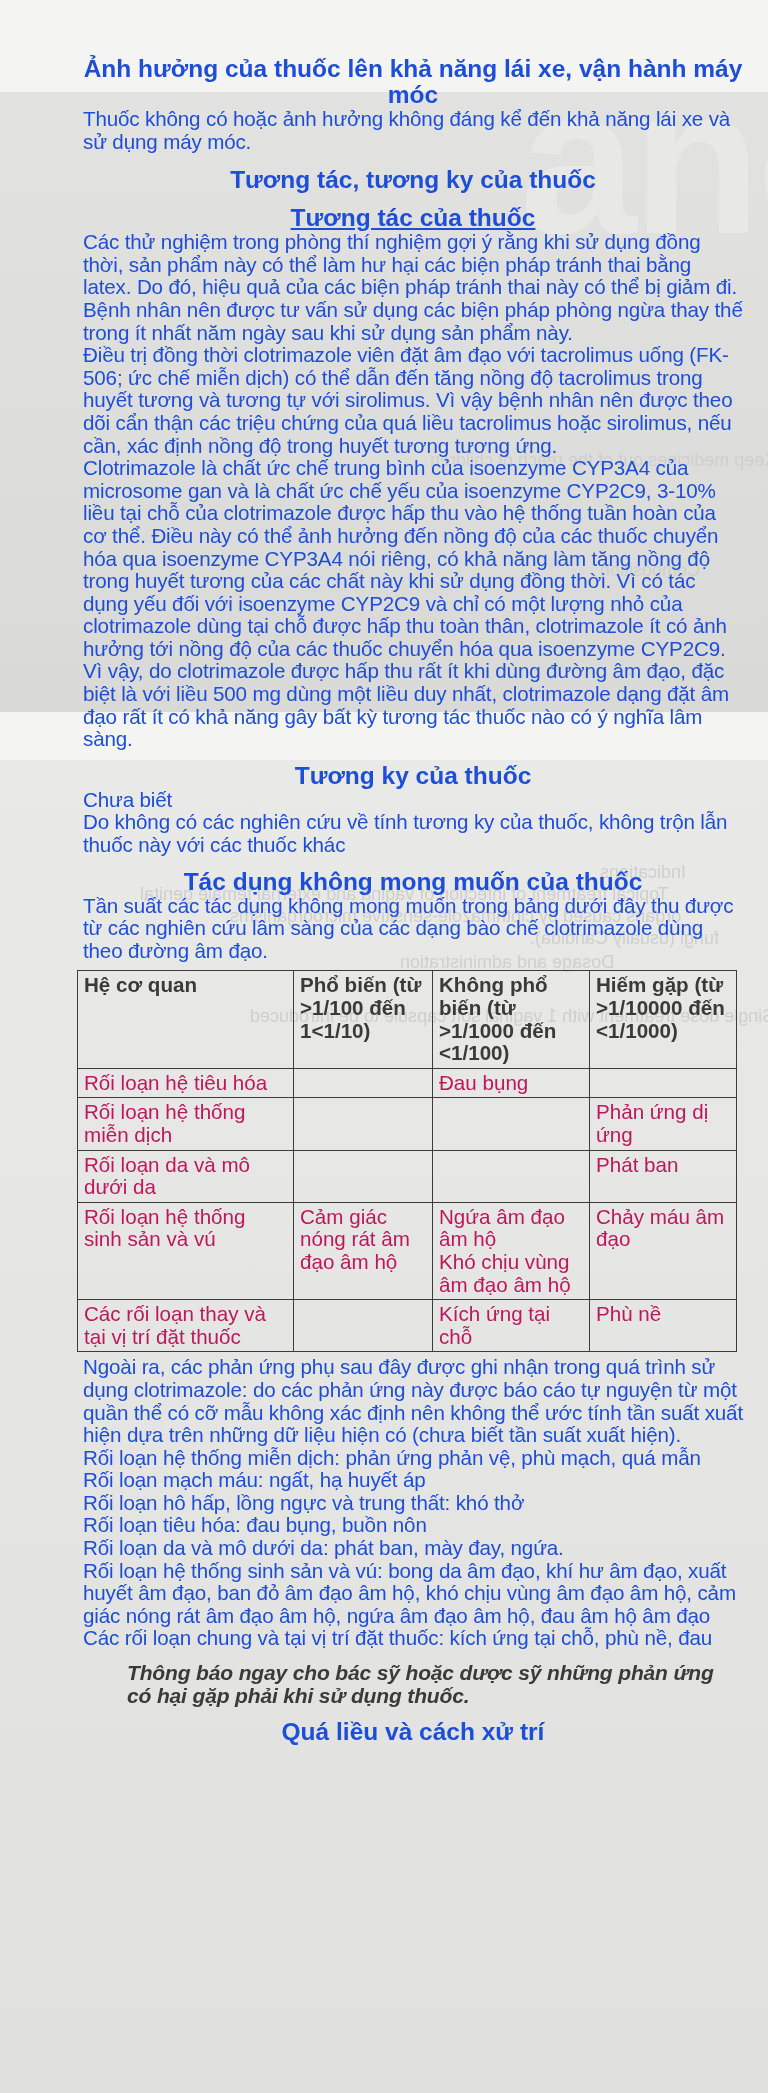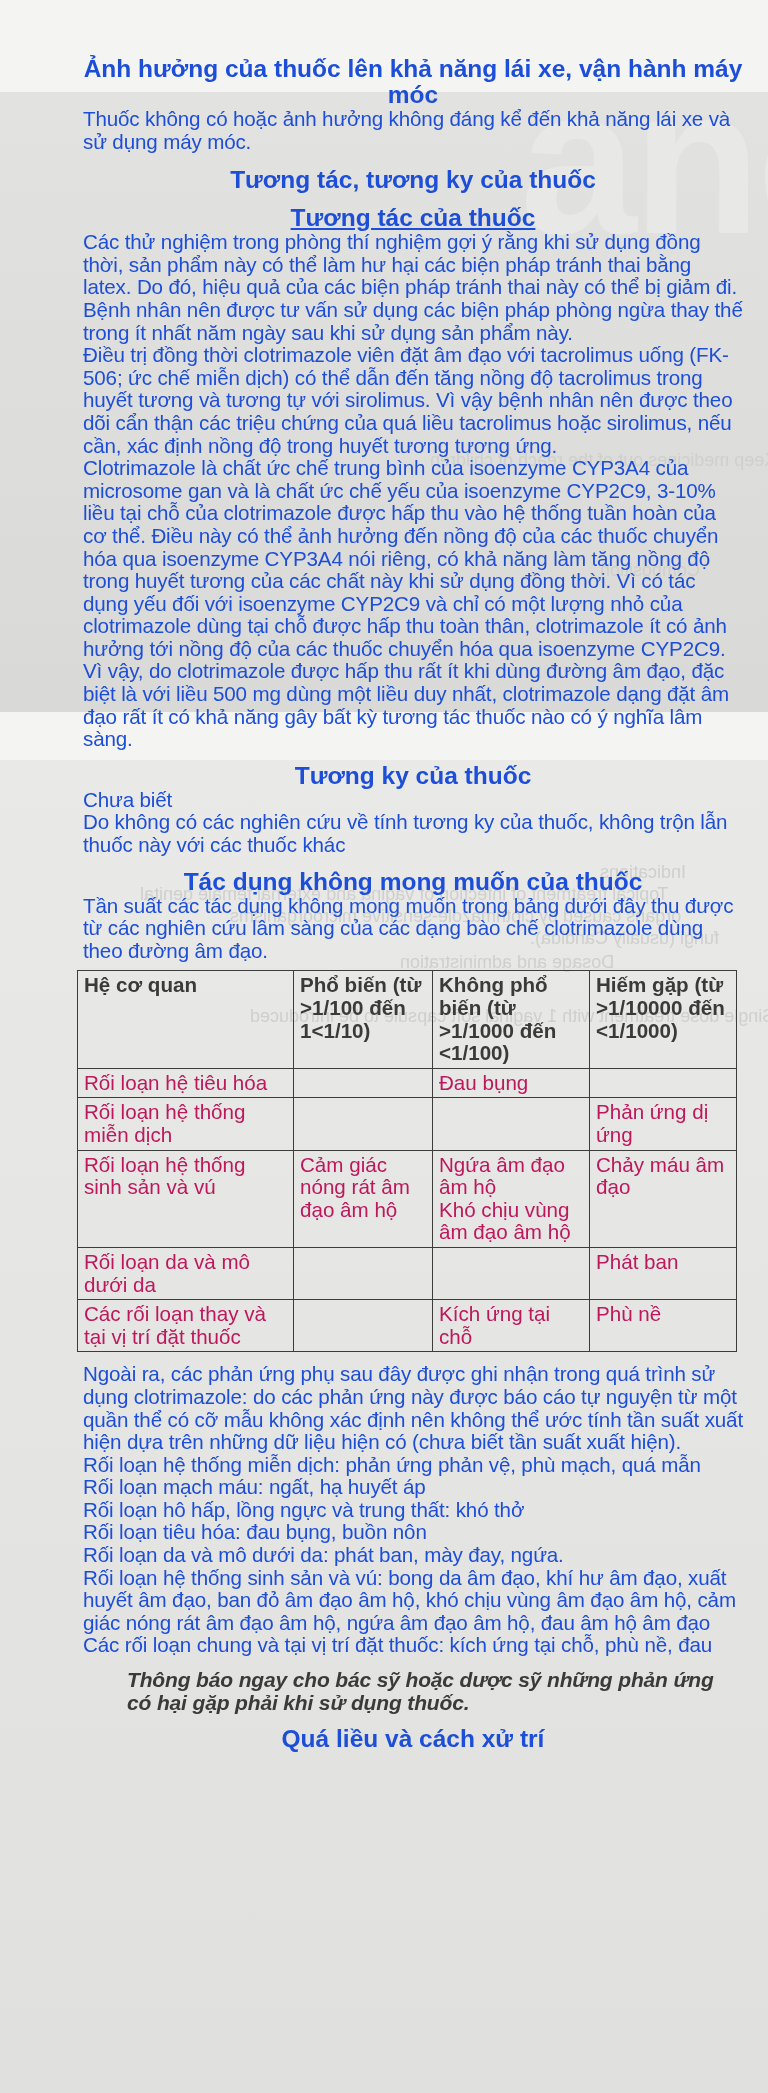--- a/index.html
+++ b/index.html
@@ -110,44 +110,44 @@
         <td>Đau bụng</td>
         <td></td>
       </tr>
       <tr>
         <td>Rối loạn hệ thống miễn dịch</td>
         <td></td>
         <td></td>
         <td>Phản ứng dị ứng</td>
       </tr>
       <tr>
+        <td>Rối loạn da và mô dưới da</td>
+        <td></td>
+        <td></td>
+        <td>Phát ban</td>
+      </tr>
+      <tr>
         <td>Rối loạn hệ thống sinh sản và vú</td>
         <td>Cảm giác nóng rát âm đạo âm hộ</td>
         <td>
           <span class="cell-line">Ngứa âm đạo âm hộ</span>
           <span class="cell-line">Khó chịu vùng âm đạo âm hộ</span>
         </td>
         <td>Chảy máu âm đạo</td>
-      </tr>
-      <tr>
-        <td>Rối loạn da và mô dưới da</td>
-        <td></td>
-        <td></td>
-        <td>Phát ban</td>
       </tr>
       <tr>
         <td>Các rối loạn thay và tại vị trí đặt thuốc</td>
         <td></td>
         <td>Kích ứng tại chỗ</td>
         <td>Phù nề</td>
       </tr>
     </tbody>
       </table>
 
-    <p class="mt-s" style="margin-top:11px;">Ngoài ra, các phản ứng phụ sau đây được ghi nhận trong quá trình sử dụng clotrimazole: do các phản ứng này được báo cáo tự nguyện từ một quần thể có cỡ mẫu không xác định nên không thể ước tính tần suất xuất hiện dựa trên những dữ liệu hiện có (chưa biết tần suất xuất hiện).</p>
+    <p class="mt-s" style="margin-top:4px;">Ngoài ra, các phản ứng phụ sau đây được ghi nhận trong quá trình sử dụng clotrimazole: do các phản ứng này được báo cáo tự nguyện từ một quần thể có cỡ mẫu không xác định nên không thể ước tính tần suất xuất hiện dựa trên những dữ liệu hiện có (chưa biết tần suất xuất hiện).</p>
     <p>Rối loạn hệ thống miễn dịch: phản ứng phản vệ, phù mạch, quá mẫn</p>
     <p>Rối loạn mạch máu: ngất, hạ huyết áp</p>
     <p>Rối loạn hô hấp, lồng ngực và trung thất: khó thở</p>
     <p>Rối loạn tiêu hóa: đau bụng, buồn nôn</p>
     <p>Rối loạn da và mô dưới da: phát ban, mày đay, ngứa.</p>
     <p>Rối loạn hệ thống sinh sản và vú: bong da âm đạo, khí hư âm đạo, xuất huyết âm đạo, ban đỏ âm đạo âm hộ, khó chịu vùng âm đạo âm hộ, cảm giác nóng rát âm đạo âm hộ, ngứa âm đạo âm hộ, đau âm hộ âm đạo</p>
     <p>Các rối loạn chung và tại vị trí đặt thuốc: kích ứng tại chỗ, phù nề, đau</p>
 
     <p class="bold-italic" style="margin-top:12px;font-size:21px;margin-left:44px;">Thông báo ngay cho bác sỹ hoặc dược sỹ những phản ứng có hại gặp phải khi sử dụng thuốc.</p>
   </section>

